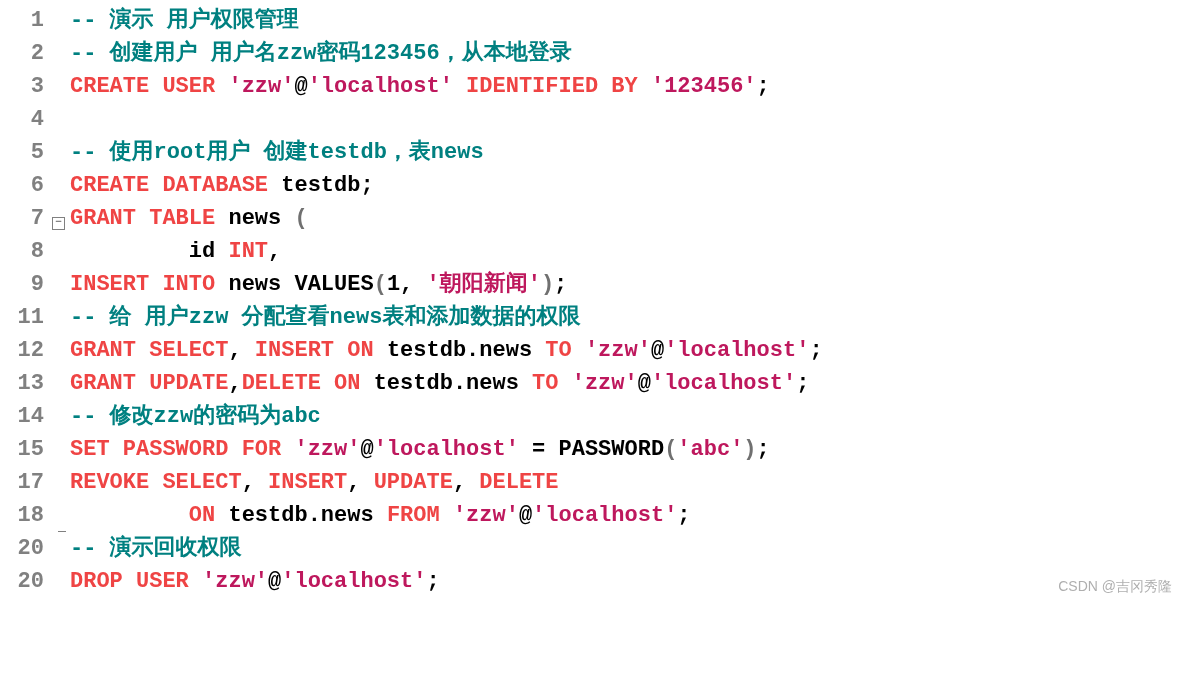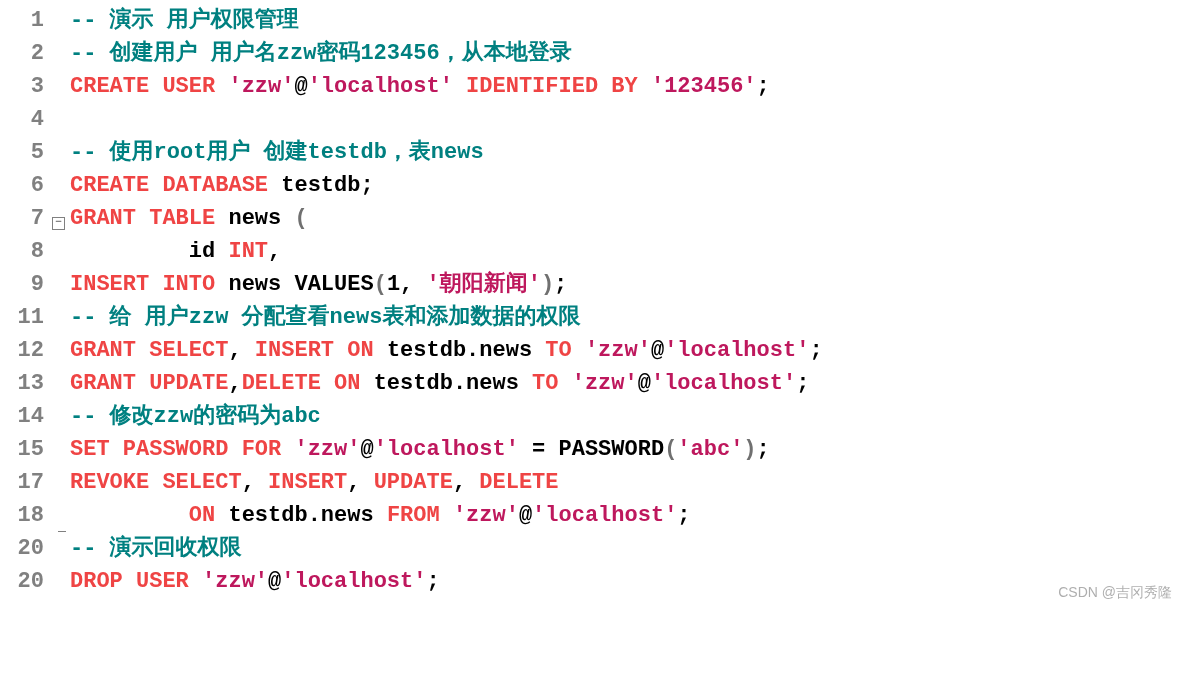--- a/index.html
+++ b/index.html
@@ -77,21 +77,21 @@
   .kw { color: #ef4444; }         
   .st { color: #be185d; }         
   .fn { color: #000000; }         
   .id { color: #000000; }         
   .op { color: #000000; }         
   .nm { color: #000000; }         
   .gray { color: #707070; }
   .watermark {
     position: absolute;
     right: 10px;
-    bottom: 0;
+    bottom: 6px;
     color: rgba(120,120,120,0.6);
     font-family: sans-serif;
     font-size: 14px;
     font-weight: normal;
   }
   .cursor {
     display: inline-block;
     width: 0;
     border-left: 1px solid #000;
     height: 1.1em;

